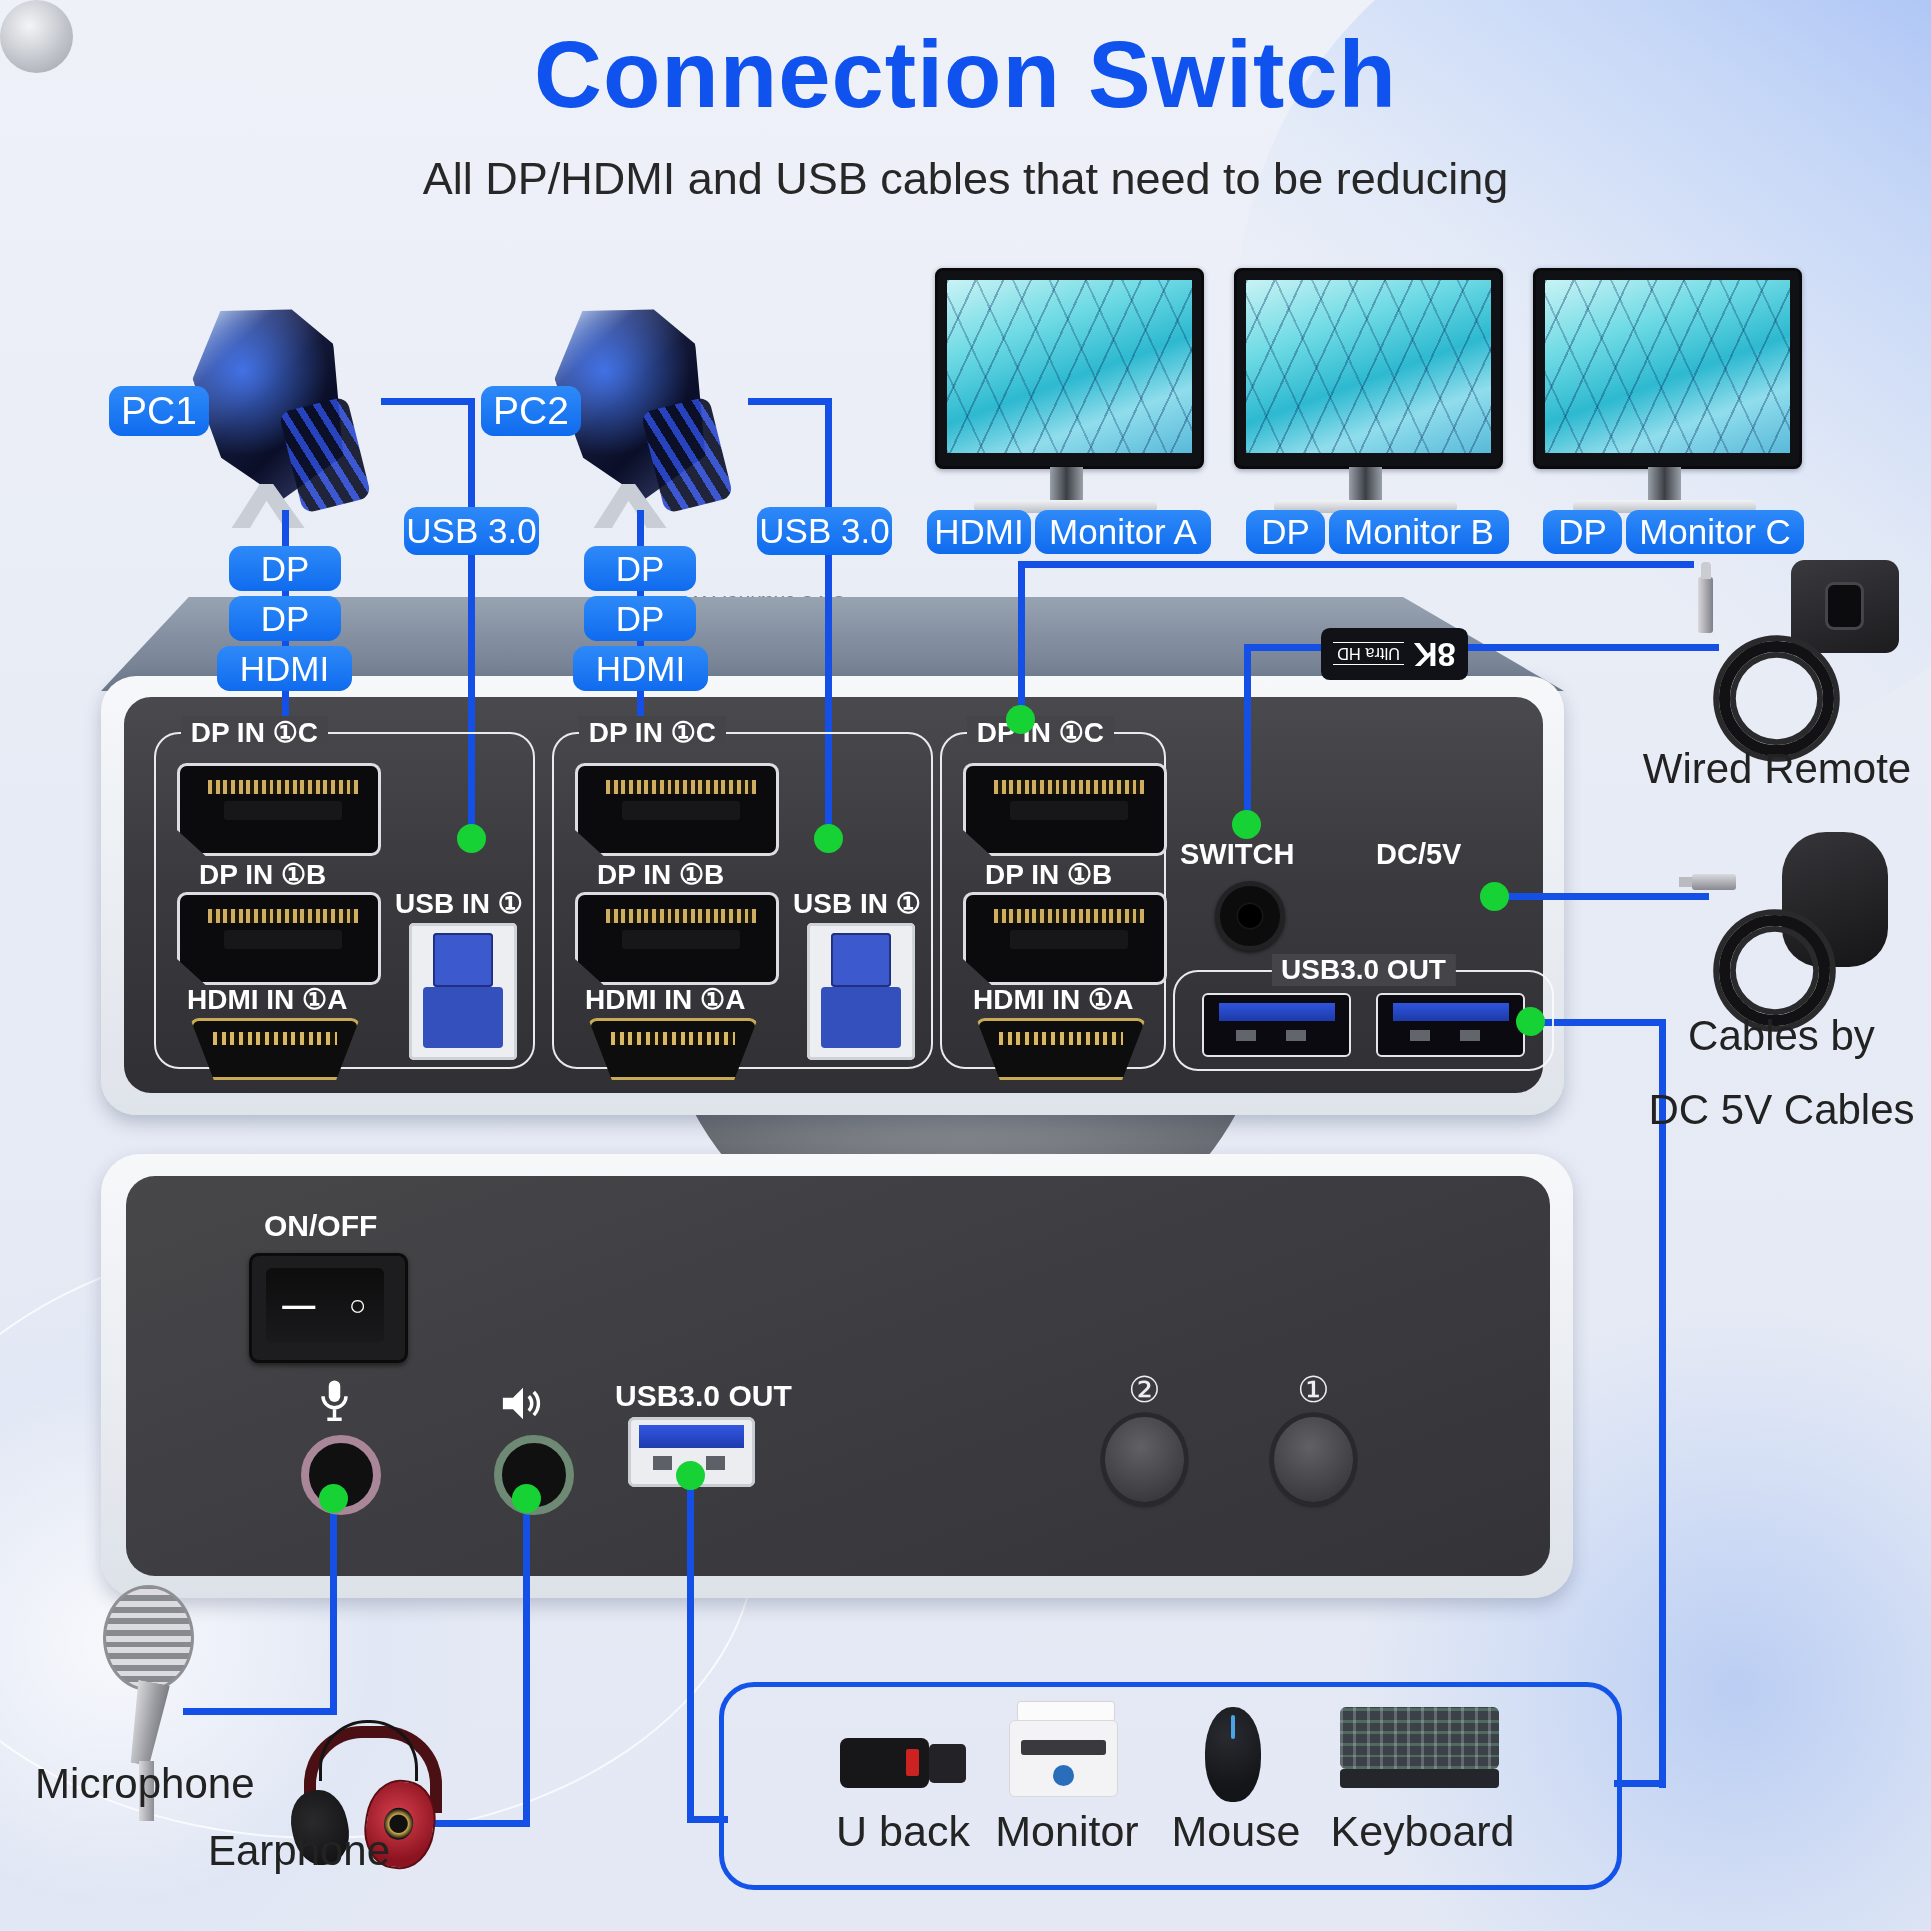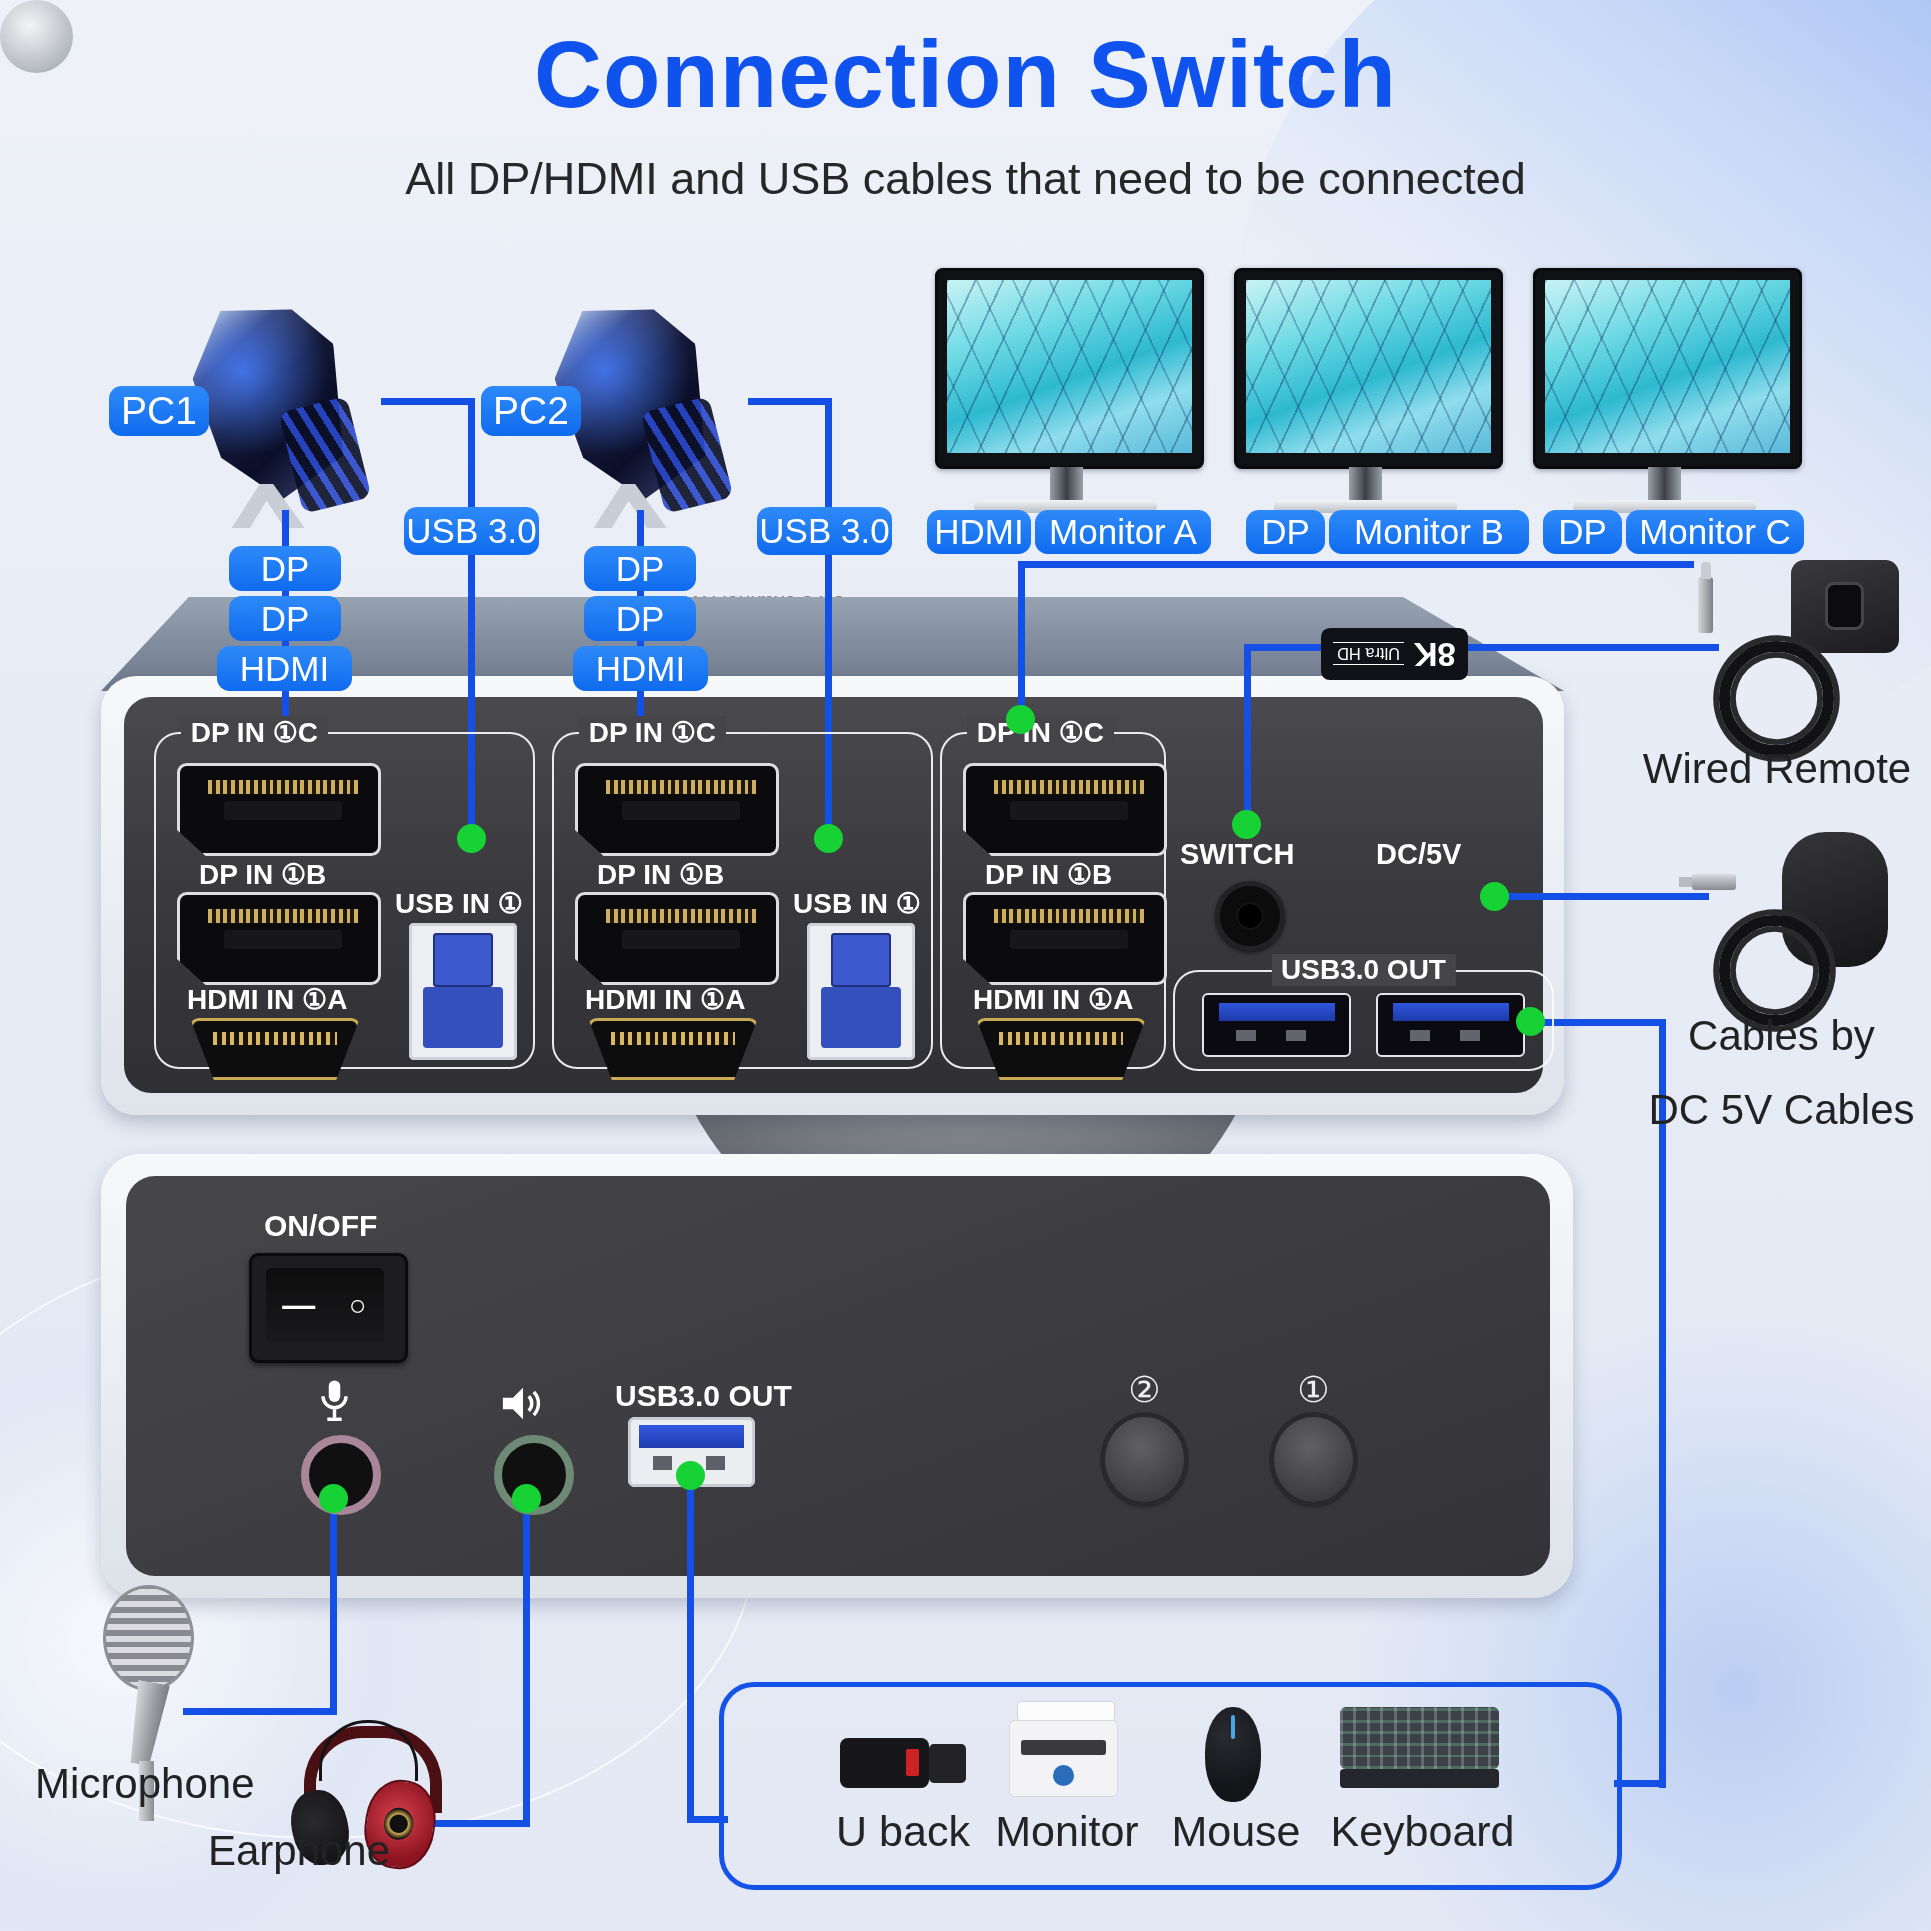--- a/index.html
+++ b/index.html
@@ -194,21 +194,21 @@
 <body>
 
 <div id="canvas">
 
   <div class="deco" id="deco-tr"></div>
   <div class="deco" id="deco-br"></div>
   <div class="deco" id="deco-bl"></div>
   <div class="deco" id="deco-circle"></div>
 
   <div class="txt" id="title">Connection Switch</div>
-  <div class="txt sub" id="sub1">All DP/HDMI and USB cables that need to be connected</div>
+  <div class="txt sub" id="sub1">All DP/HDMI and USB cables that need to be reducing</div>
 
   <div class="line" style="left:381px;top:398px;width:93px;height:6.8px"></div>
   <div class="line" style="left:468px;top:398px;width:6.8px;height:440px"></div>
   <div class="line" style="left:282px;top:510px;width:6.8px;height:224px"></div>
   <div class="line" style="left:748px;top:398px;width:83px;height:6.8px"></div>
   <div class="line" style="left:825px;top:398px;width:6.8px;height:440px"></div>
   <div class="line" style="left:637px;top:510px;width:6.8px;height:224px"></div>
   <div class="line" style="left:1018px;top:561px;width:676px;height:6.8px"></div>
   <div class="line" style="left:1018px;top:561px;width:6.8px;height:158px"></div>
   <div class="line" style="left:1244px;top:644px;width:6.8px;height:189px"></div>
@@ -259,21 +259,21 @@
   <div class="mbase" style="left:1274px;top:500px"></div>
   <div class="mon" style="left:1533px;top:268px">
       <div class="mscreen"></div>
     </div>
   <div class="mneck" style="left:1648px;top:467px"></div>
   <div class="mbase" style="left:1573px;top:500px"></div>
 
   <div class="lbl" style="left:927px;top:510px;width:104px;height:44px">HDMI</div>
   <div class="lbl" style="left:1035px;top:510px;width:176px;height:44px">Monitor A</div>
   <div class="lbl" style="left:1246px;top:510px;width:79px;height:44px">DP</div>
-  <div class="lbl" style="left:1329px;top:510px;width:200px;height:44px">Monitor B</div>
+  <div class="lbl" style="left:1329px;top:510px;width:180px;height:44px">Monitor B</div>
   <div class="lbl" style="left:1543px;top:510px;width:79px;height:44px">DP</div>
   <div class="lbl" style="left:1626px;top:510px;width:178px;height:44px">Monitor C</div>
 
   <div id="kvm-top"></div>
   <div class="fliptext" style="left:415px;top:591px;width:618px;font-size:21px;opacity:.55">8K 3 channel KVM Switch</div>
   <div class="fliptext" style="left:280px;top:624px;width:927px;font-size:37px;font-weight:bold;letter-spacing:1.9px;opacity:.8">8K HDMI+DP USB3.0 KVM SWITCH [3x1]</div>
   <div id="badge-8k">
     <span class="b1">8K</span>
     <span class="b2">Ultra HD</span>
   </div>

